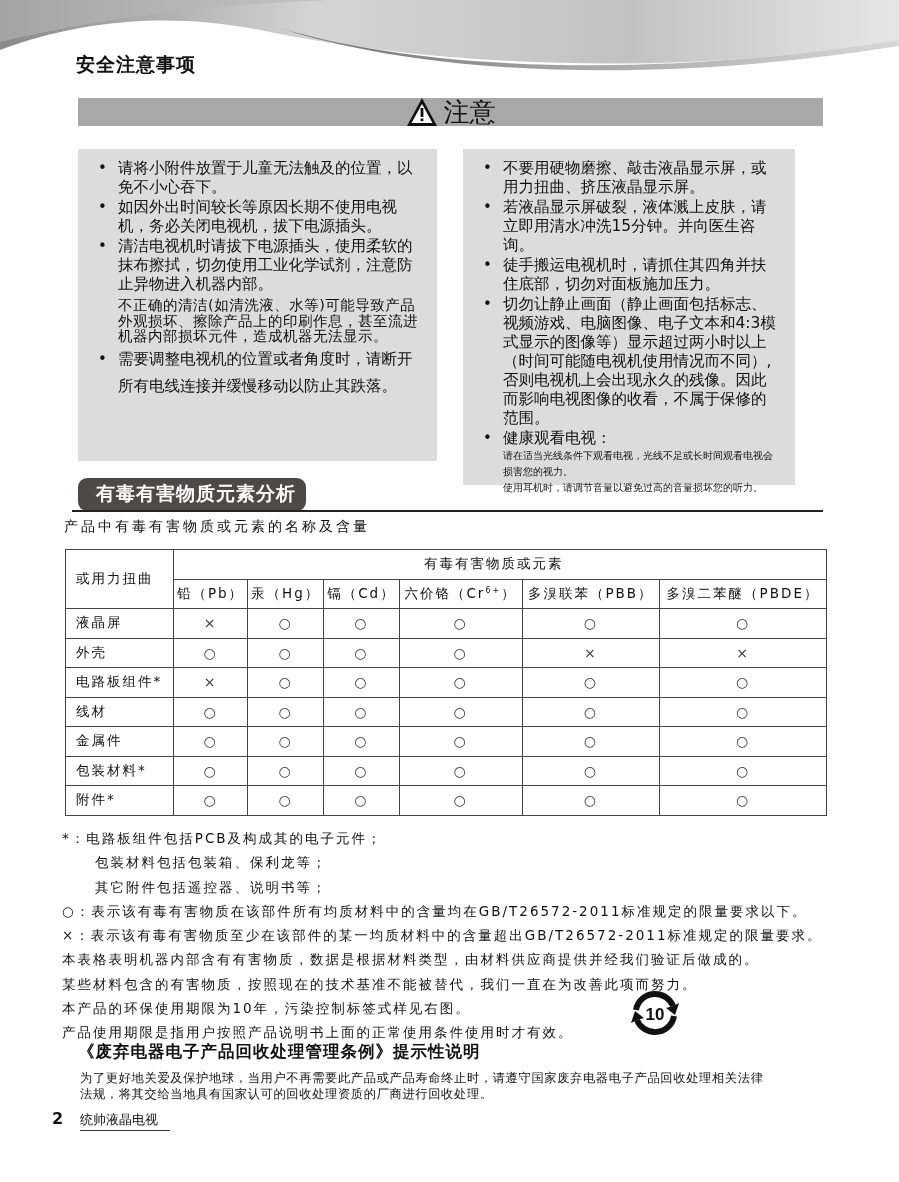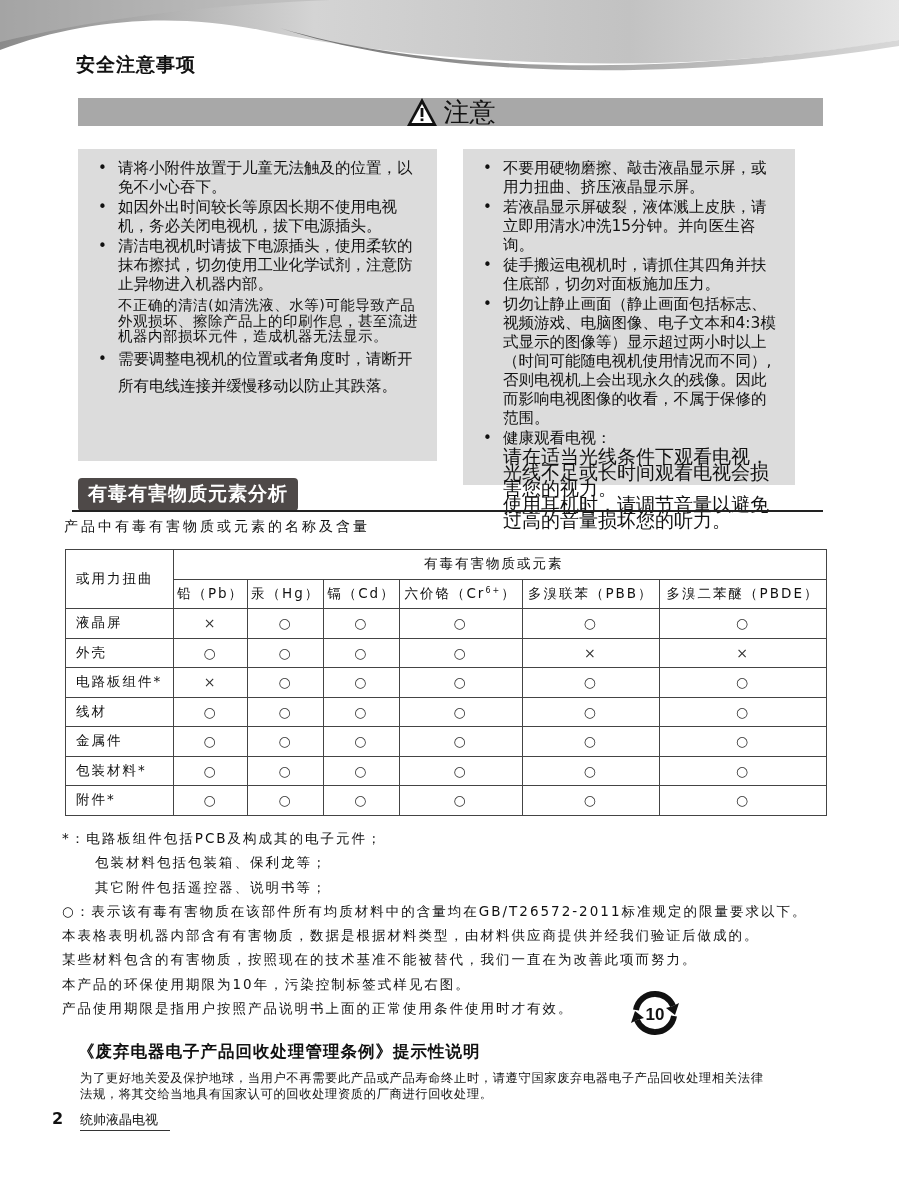--- a/index.html
+++ b/index.html
@@ -14,24 +14,24 @@
   .caution-bar .warn-icon { width: 32px; height: 30px; margin-right: 6px; }
   .caution-bar .caution-text { font-size: 26px; color: #111; }
 
   .panel { position: absolute; background: #dcdcdc; padding: 10px 14px 10px 18px; }
   .panel.left { left: 78px; top: 149px; width: 359px; height: 312px; }
   .panel.right { left: 463px; top: 149px; width: 332px; height: 336px; }
   .panel ul { list-style: none; }
   .panel li { position: relative; padding-left: 22px; font-size: 15.5px; line-height: 19px; margin-bottom: 1px; }
   .panel li::before { content: "•"; position: absolute; left: 2px; top: 0; font-size: 15px; }
   .panel .sub { display: block; font-size: 14.5px; line-height: 15.5px; margin-top: 4px; letter-spacing: 0.5px; }
-  .panel .sub.thin { font-size: 19px; line-height: 16px; margin-top: 0; letter-spacing: 0; }
+  .panel .sub.thin { font-size: 10px; line-height: 16px; margin-top: 0; letter-spacing: 0; }
   .panel li.tall { line-height: 27px; }
 
-  .hazard-tag { position: absolute; left: 78px; top: 478px; background: #4e4948; color: #fff; font-size: 19px; font-weight: bold; padding: 3px 10px 4px 10px; border-radius: 4px; letter-spacing: 1px; }
+  .hazard-tag { position: absolute; left: 78px; top: 478px; background: #4e4948; color: #fff; font-size: 19px; font-weight: bold; padding: 3px 10px 4px 18px; border-radius: 9px; letter-spacing: 1px; }
   .hr-line { position: absolute; left: 72px; top: 510px; width: 751px; height: 2px; background: #222; }
 
   .table-caption { position: absolute; left: 64px; top: 518px; font-size: 14px; letter-spacing: 3px; }
 
   table.hz { position: absolute; left: 65px; top: 549px; width: 762px; border-collapse: collapse; font-size: 13.5px; }
   table.hz td, table.hz th { border: 1px solid #444; height: 29.5px; text-align: center; font-weight: normal; letter-spacing: 2px; }
   table.hz th.part { text-align: left; padding-left: 10px; width: 108px; }
   table.hz td.part { text-align: left; padding-left: 10px; }
   table.hz th.group { text-align: left; padding-left: 250px; }
   table.hz .mark { color: #333; font-size: 14px; }
@@ -189,20 +189,21 @@
         <td class="mark">○</td>
       </tr>
     </tbody>
 </table>
 
 <div class="notes" id="notes">
     <p>*：电路板组件包括PCB及构成其的电子元件；</p>
     <p class="indent">包装材料包括包装箱、保利龙等；</p>
     <p class="indent">其它附件包括遥控器、说明书等；</p>
     <p>○：表示该有毒有害物质在该部件所有均质材料中的含量均在GB/T26572-2011标准规定的限量要求以下。</p>
+    <p>×：表示该有毒有害物质至少在该部件的某一均质材料中的含量超出GB/T26572-2011标准规定的限量要求。</p>
     <p>本表格表明机器内部含有有害物质，数据是根据材料类型，由材料供应商提供并经我们验证后做成的。</p>
     <p>某些材料包含的有害物质，按照现在的技术基准不能被替代，我们一直在为改善此项而努力。</p>
     <p>本产品的环保使用期限为10年，污染控制标签式样见右图。</p>
     <p>产品使用期限是指用户按照产品说明书上面的正常使用条件使用时才有效。</p>
   </div>
 
 <svg class="rohs-logo" viewBox="0 0 54 46">
   <path d="M27,4 A19,19 0 0 1 45,16" fill="none" stroke="#111" stroke-width="6"></path>
   <path d="M45,16 L51,13 L47,25 L38,18 Z" fill="#111"></path>
   <path d="M27,42 A19,19 0 0 1 9,30" fill="none" stroke="#111" stroke-width="6"></path>

